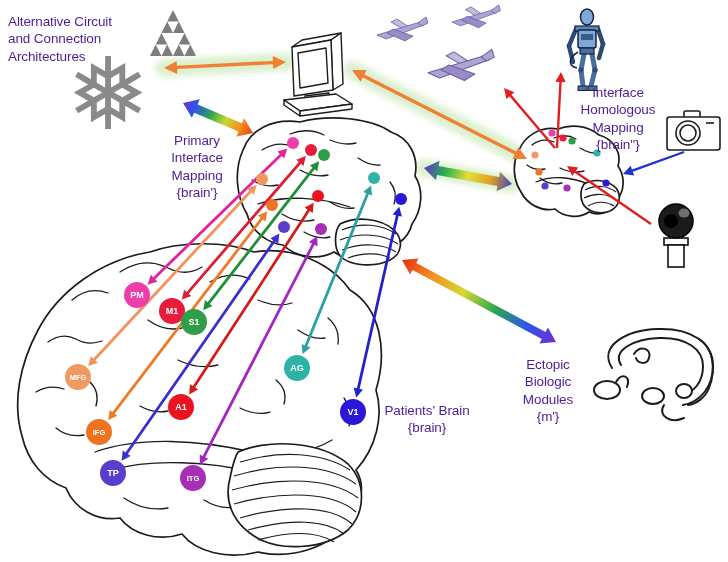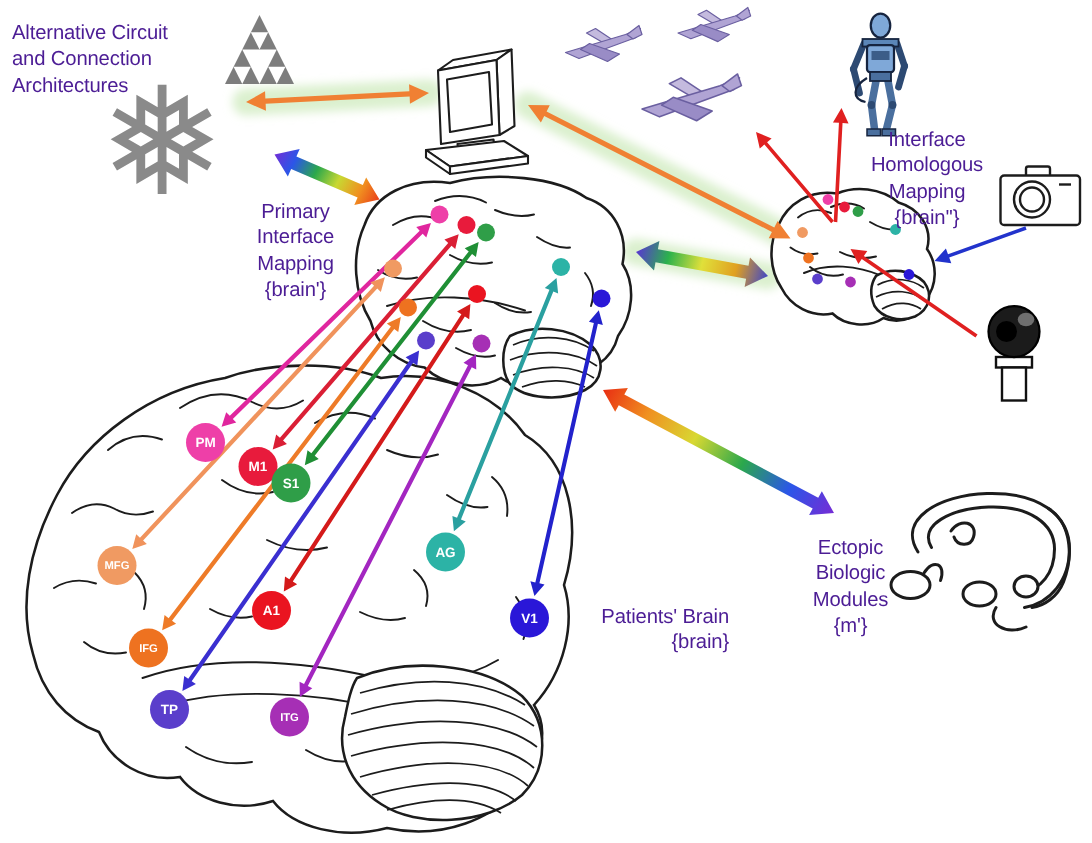--- a/index.html
+++ b/index.html
@@ -281,20 +281,20 @@
 and Connection
 Architectures</div>
 <div class="lbl center" style="left:138px;top:132px;width:118px;">Primary
 Interface
 Mapping
 {brain'}</div>
 <div class="lbl center" style="left:563px;top:84px;width:110px;text-align:center;">Interface
 Homologous
 Mapping
 {brain''}</div>
-<div class="lbl center" style="left:368px;top:402px;width:118px;text-align:right;">Patients' Brain
+<div class="lbl center" style="left:368px;top:402px;width:118px;">Patients' Brain
 {brain}</div>
-<div class="lbl center" style="left:519px;top:356px;width:96px;">Ectopic
+<div class="lbl center" style="left:500px;top:356px;width:96px;">Ectopic
 Biologic
 Modules
 {m'}</div>
 
 </div>
 
 </body></html>

